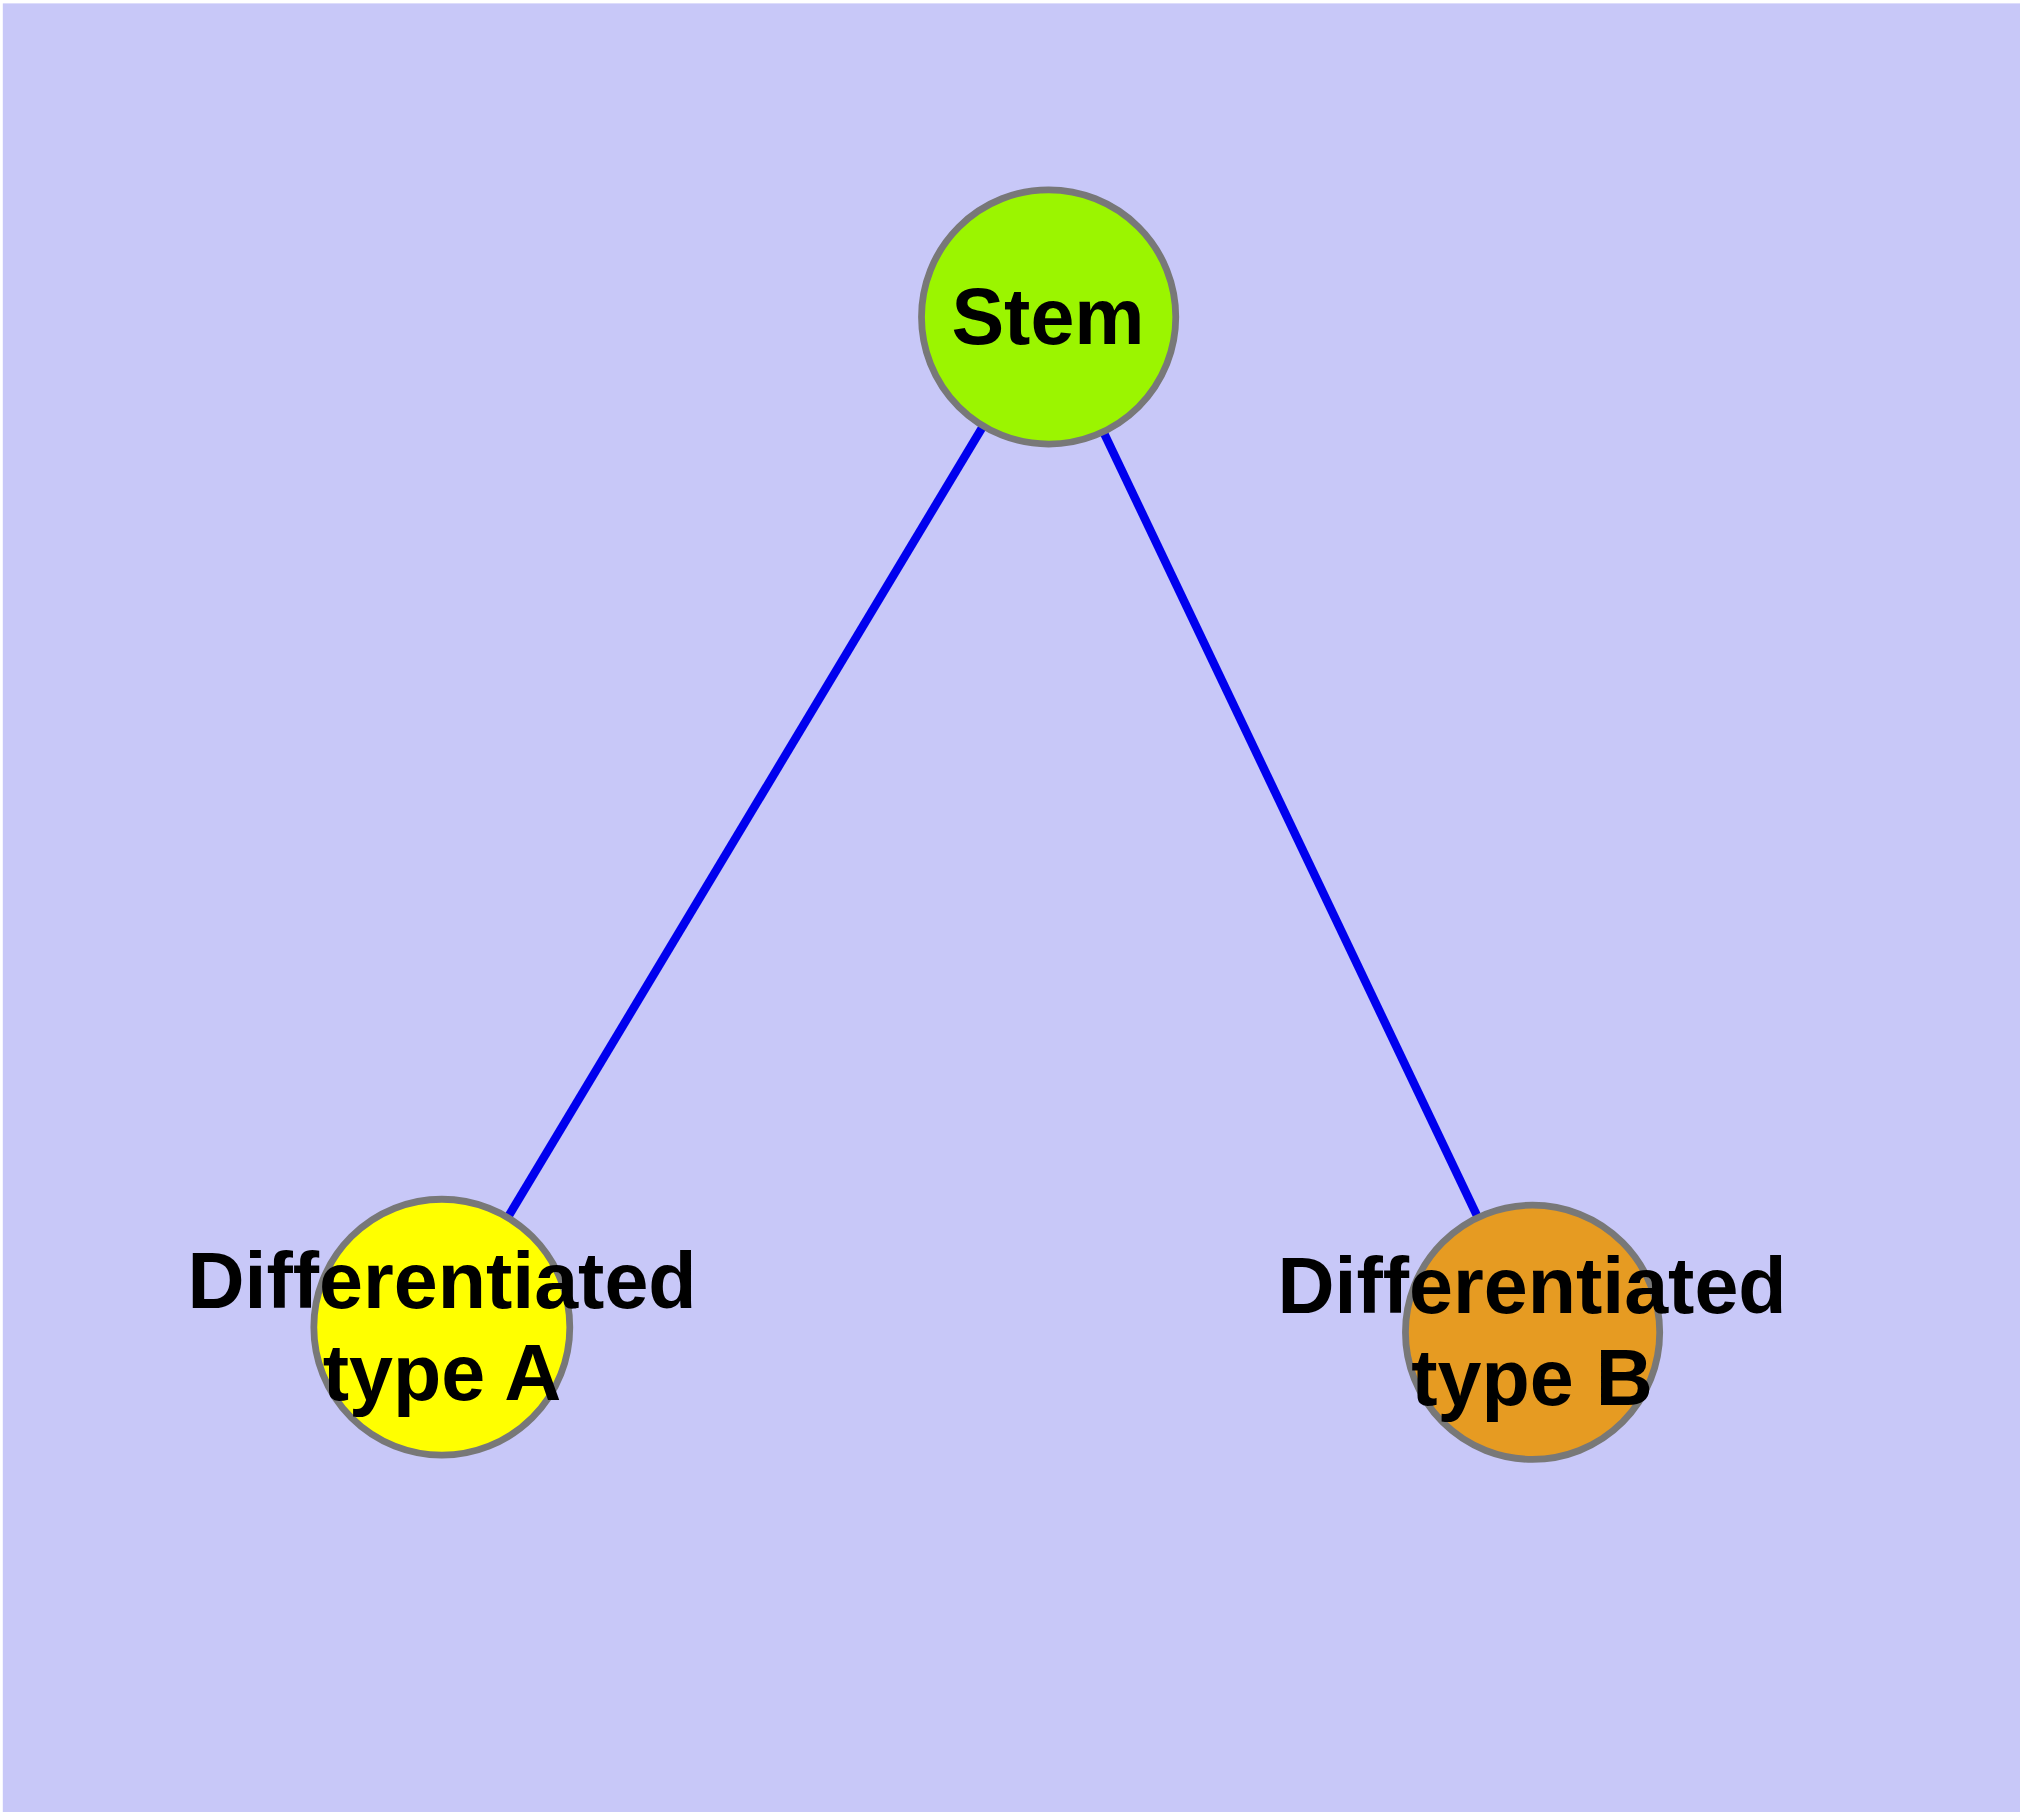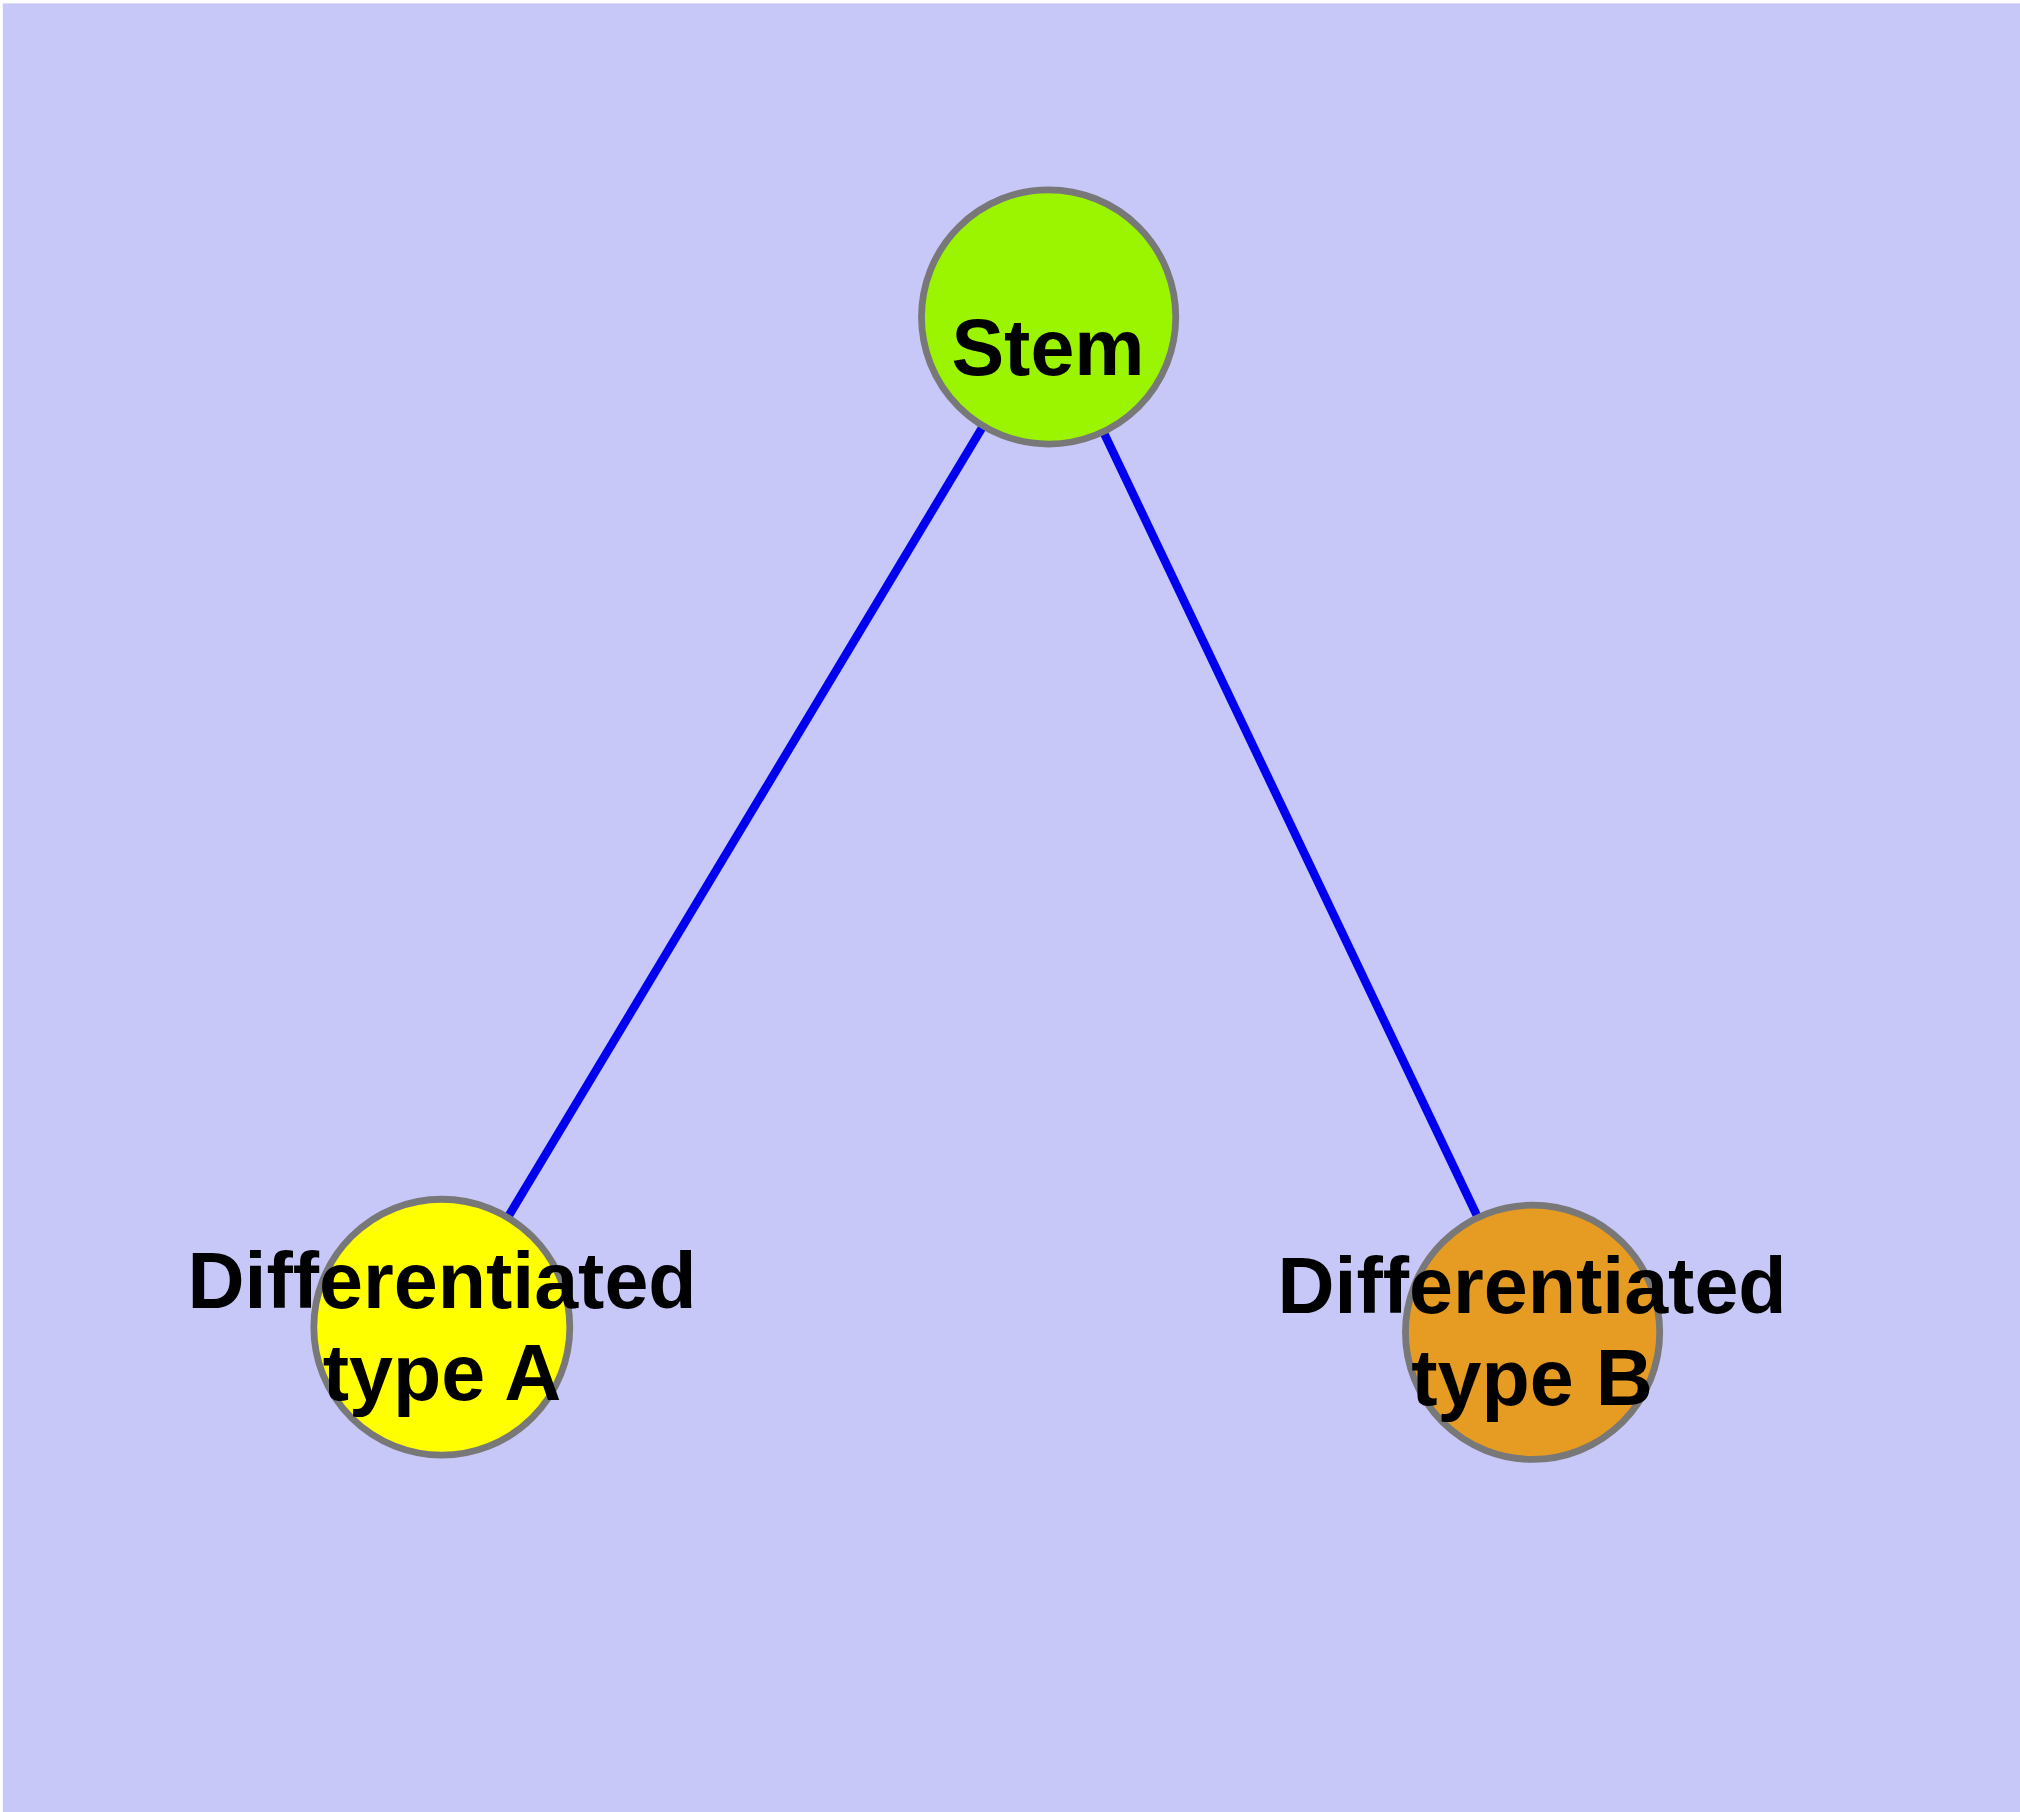--- a/index.html
+++ b/index.html
@@ -42,19 +42,19 @@
 <div id="stage">
   <svg id="graph-svg" viewBox="0 0 2384 2138" xmlns="http://www.w3.org/2000/svg">
       <rect x="3" y="4" width="2381" height="2134" fill="#C8C8F8"></rect>
       <line x1="1237" y1="374" x2="521" y2="1566" stroke="#0000EE" stroke-width="10"></line>
       <line x1="1237" y1="374" x2="1808" y2="1572" stroke="#0000EE" stroke-width="10"></line>
       <circle cx="1237" cy="374" r="150" fill="#9BF500" stroke="#787878" stroke-width="8"></circle>
       <circle cx="521" cy="1566" r="151" fill="#FFFF00" stroke="#787878" stroke-width="8"></circle>
       <circle cx="1808" cy="1572" r="150" fill="#E69B22" stroke="#787878" stroke-width="8"></circle>
     </svg>
 
-  <div class="node-label" style="left: 1048px; top: 317px; color: rgb(0, 0, 0); margin-top: 31px;">Stem</div>
+  <div class="node-label" style="left: 1048px; top: 317px; color: rgb(0, 0, 0);">Stem</div>
   <div class="node-label" style="left: 442px; top: 1327px; color: rgb(0, 0, 0);">Differentiated
 type A</div>
   <div class="node-label" style="left: 1532px; top: 1332px; color: rgb(0, 0, 0);">Differentiated
 type B</div>
 </div>
 
 
 </body></html>

